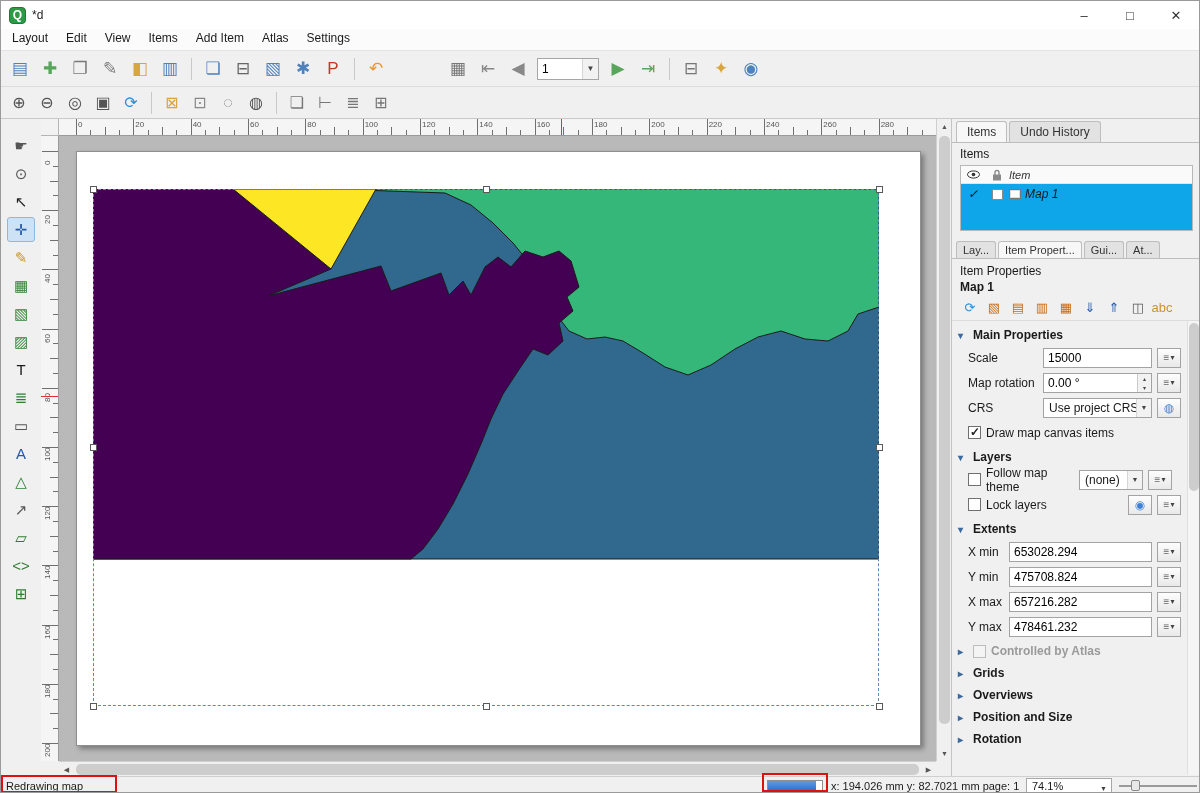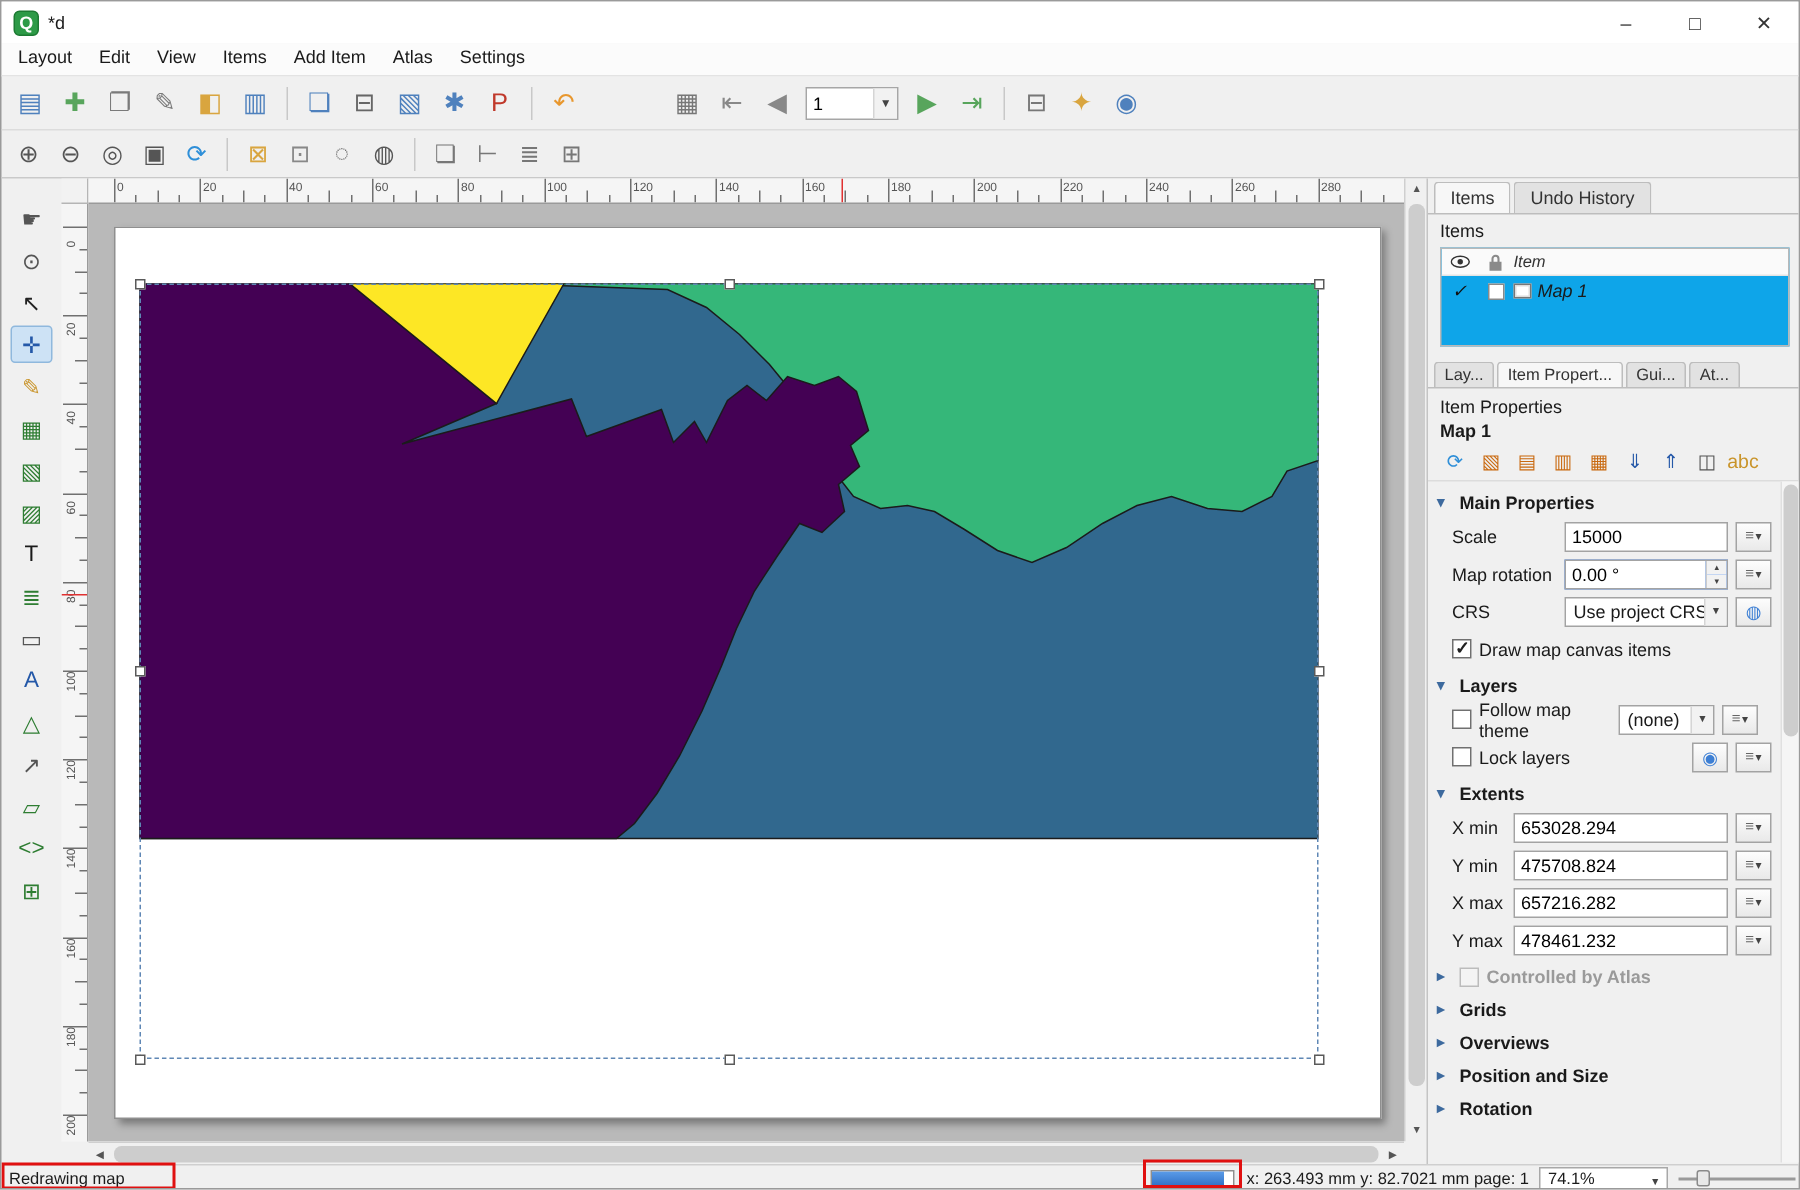--- a/index.html
+++ b/index.html
@@ -627,21 +627,21 @@
         <div class="pthumb"></div>
       </div>
     </div>
   </div>
 
   <div class="statusbar">
     <span class="status-msg">Redrawing map</span>
     <div class="progress">
         <div class="fill" id="progfill" style="width: 88%;"></div>
       </div>
-    <span class="coords">x: 263.493 mm y: 82.7021 mm page: 1</span>
+    <span class="coords">x: 194.026 mm y: 82.7021 mm page: 1</span>
     <div class="zoom-combo">
       <span>74.1%</span>
       <span class="carr">▼</span>
     </div>
     <div class="zoom-slider">
       <div class="track"></div>
       <div class="shandle"></div>
     </div>
   </div>
 

